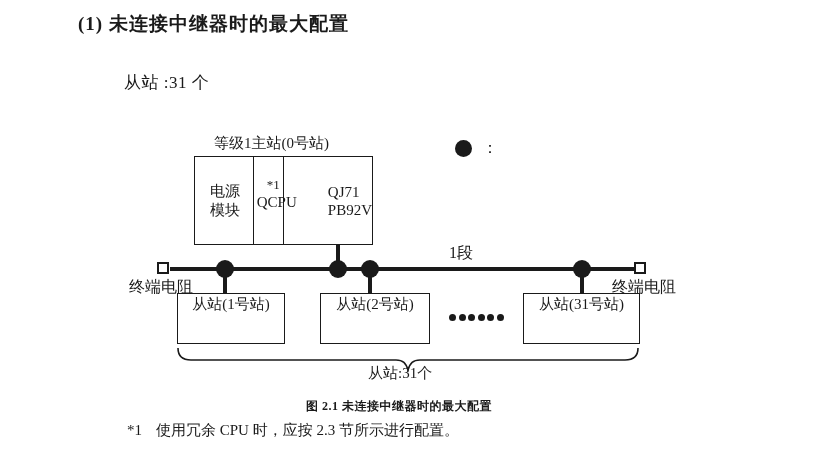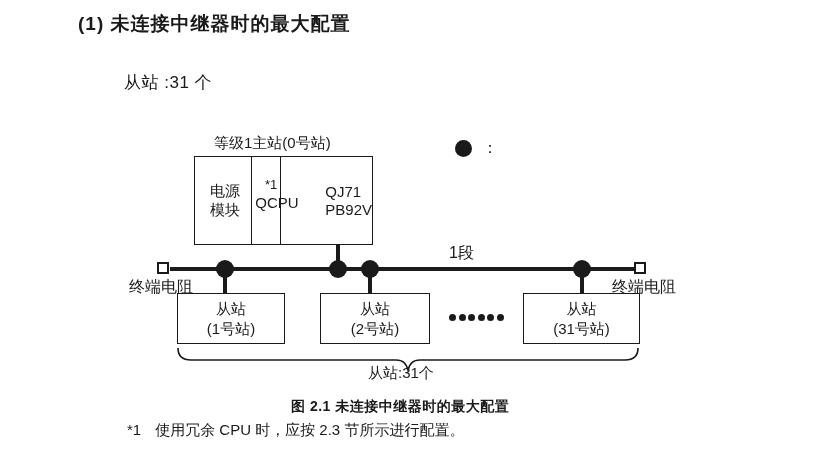--- a/index.html
+++ b/index.html
@@ -2,21 +2,21 @@
 <html><head>
 <meta charset="utf-8">
 <style>
   * { margin: 0; padding: 0; box-sizing: border-box; }
   html, body { background: #fff; }
   .page {
     position: relative;
     width: 821px;
     height: 457px;
     background: #fff;
-    font-family: Liberation Sans, sans-serif;
+    font-family: Liberation Serif, serif;
     color: #1a1a1a;
     overflow: hidden;
   }
   .abs { position: absolute; }
   .heading {
     left: 78px; top: 11px;
     font-size: 19px; font-weight: bold;
     white-space: nowrap; letter-spacing: 1px;
   }
   .toptext { font-size: 17px; white-space: nowrap; letter-spacing: 0.5px; }
@@ -59,34 +59,34 @@
     width: 12px; height: 12px; background: #fff;
     border: 2px solid #1a1a1a;
   }
   .bus-dot {
     width: 18px; height: 18px; border-radius: 50%; background: #1a1a1a;
   }
 
   
   .slave-box {
     border: 1.5px solid #1a1a1a; background: #fff;
-    display: flex; flex-direction: column; align-items: center; justify-content: center;
+    display: flex; flex-direction: row; align-items: flex-start; justify-content: center;
     font-size: 15px; line-height: 20px; text-align: center;
   }
   .s1 { left: 177px; top: 293px; width: 108px; height: 51px; }
   .s2 { left: 320px; top: 293px; width: 110px; height: 51px; }
   .s3 { left: 523px; top: 293px; width: 117px; height: 51px; }
 
   .ellipsis-dots { left: 449px; top: 314px; display: flex; gap: 2.5px; }
   .ellipsis-dots i {
     width: 7px; height: 7px; border-radius: 50%; background: #1a1a1a; display: block;
   }
 
   .caption {
-    left: 291px; top: 398px; font-size: 14px; font-weight: bold;
+    left: 306px; top: 398px; font-size: 12px; font-weight: bold;
     white-space: nowrap; letter-spacing: 0.5px; text-align: center;
   }
   .footnote { left: 127px; top: 421px; font-size: 15px; white-space: nowrap; }
   .footnote .fn-marker { margin-right: 14px; }
 </style>
 </head>
 <body>
 
 <div class="page">
 

